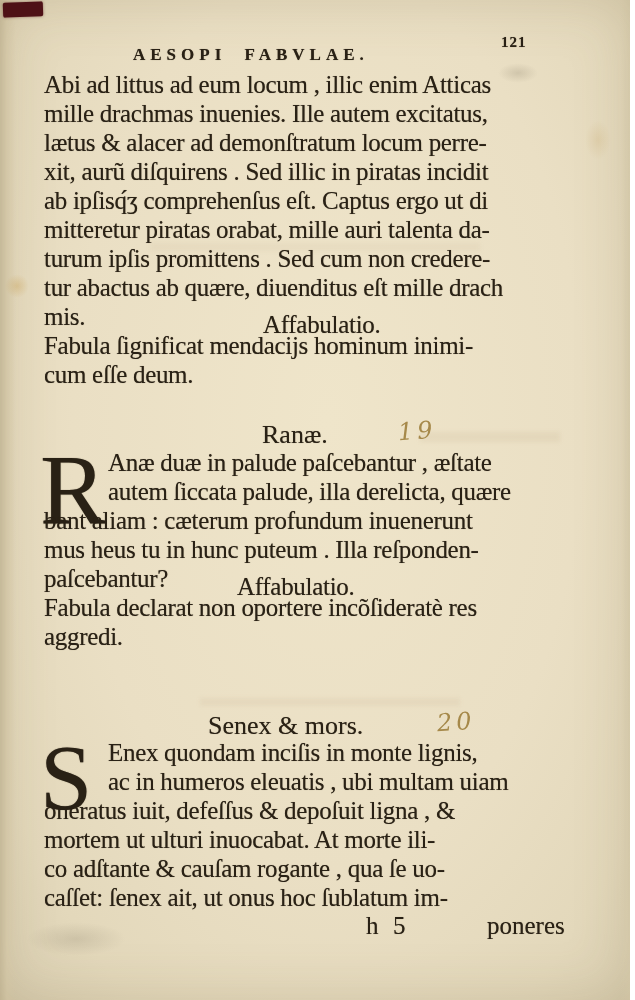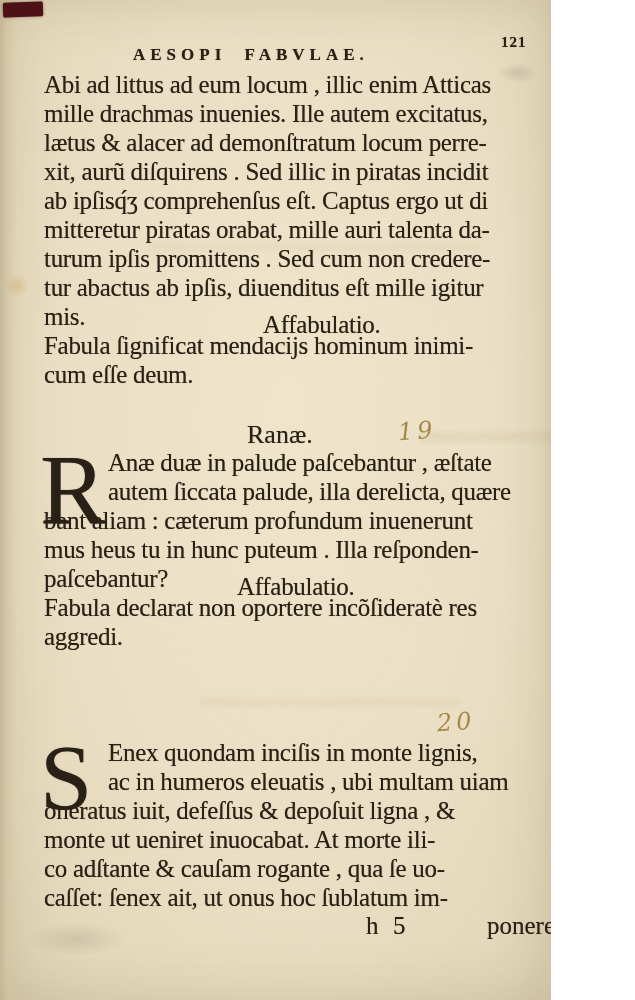--- a/index.html
+++ b/index.html
@@ -1,18 +1,18 @@
 <!DOCTYPE html>
 <html><head>
 <meta charset="utf-8">
 <style>
   html,body{margin:0;padding:0;}
   .page{
     position:relative;
-    width:551px;height:1000px;
+    width:630px;height:1000px;
     overflow:hidden;
     background:
       linear-gradient(90deg, #cfc3a4 0px, #ddd1b2 7px, rgba(0,0,0,0) 16px),
       linear-gradient(270deg, #dfd4b6 0px, rgba(0,0,0,0) 10px),
       radial-gradient(ellipse at 52% 42%, #efe5ca 0%, #eadfc4 55%, #e3d8bb 82%, #d9ceb1 100%);
     box-shadow: inset 0 0 55px rgba(125,105,65,.22);
     font-family:"Liberation Serif","DejaVu Serif",serif;
     color:#292115;
   }
   .txt{
@@ -97,52 +97,53 @@
   <div class="page-number">121</div>
 
   <div class="txt" style="top:70px;">
     <div class="line">Abi ad littus ad eum locum , illic enim Atticas</div>
     <div class="line">mille drachmas inuenies. Ille autem excitatus,</div>
     <div class="line">lætus &amp; alacer ad demonſtratum locum perre-</div>
     <div class="line">xit, aurũ diſquirens . Sed illic in piratas incidit</div>
     <div class="line">ab ipſisq́ʒ comprehenſus eſt. Captus ergo ut di</div>
     <div class="line">mitteretur piratas orabat, mille auri talenta da-</div>
     <div class="line">turum ipſis promittens . Sed cum non credere-</div>
-    <div class="line">tur abactus ab ipſis, diuenditus eſt mille igitur</div>
+    <div class="line">tur abactus ab quære, diuenditus eſt mille drach</div>
     <div class="line">
       <span>mis.</span>
       <span class="affab" style="left:219px;">Affabulatio.</span>
     </div>
     <div class="line">Fabula ſignificat mendacijs hominum inimi-</div>
     <div class="line">cum eſſe deum.</div>
   </div>
 
-  <div class="heading" style="left:247px;top:420px;">Ranæ.</div>
+  <div class="heading" style="left:262px;top:420px;">Ranæ.</div>
   <div class="handnum" style="left:398px;top:417px;">19</div>
   <div class="dropcap" style="top:440px;">R</div>
   <div class="txt" style="top:448px;">
     <div class="line ind">Anæ duæ in palude paſcebantur , æſtate</div>
     <div class="line ind">autem ſiccata palude, illa derelicta, quære</div>
     <div class="line">bant aliam : cæterum profundum inuenerunt</div>
     <div class="line">mus heus tu in hunc puteum . Illa reſponden-</div>
     <div class="line">
       <span>paſcebantur?</span>
       <span class="affab" style="left:193px;">Affabulatio.</span>
     </div>
     <div class="line">Fabula declarat non oportere incõſideratè res</div>
     <div class="line">aggredi.</div>
   </div>
 
+  <div class="heading" style="left:208px;top:711px;">Senex &amp; mors.</div>
   <div class="handnum" style="left:437px;top:708px;">20</div>
   <div class="dropcap" style="top:730px;font-size:94px;">S</div>
   <div class="txt" style="top:738px;">
     <div class="line ind">Enex quondam inciſis in monte lignis,</div>
     <div class="line ind">ac in humeros eleuatis , ubi multam uiam</div>
     <div class="line">oneratus iuit, defeſſus &amp; depoſuit ligna , &amp;</div>
-    <div class="line">monte ut ueniret inuocabat. At morte ili-</div>
+    <div class="line">mortem ut ulturi inuocabat. At morte ili-</div>
     <div class="line">co adſtante &amp; cauſam rogante , qua ſe uo-</div>
     <div class="line">caſſet: ſenex ait, ut onus hoc ſublatum im-</div>
   </div>
 
   <div class="footer-span" style="left:366px;">h</div>
   <div class="footer-span" style="left:393px;">5</div>
   <div class="footer-span" style="left:487px;">poneres</div>
 
 </div>
 

